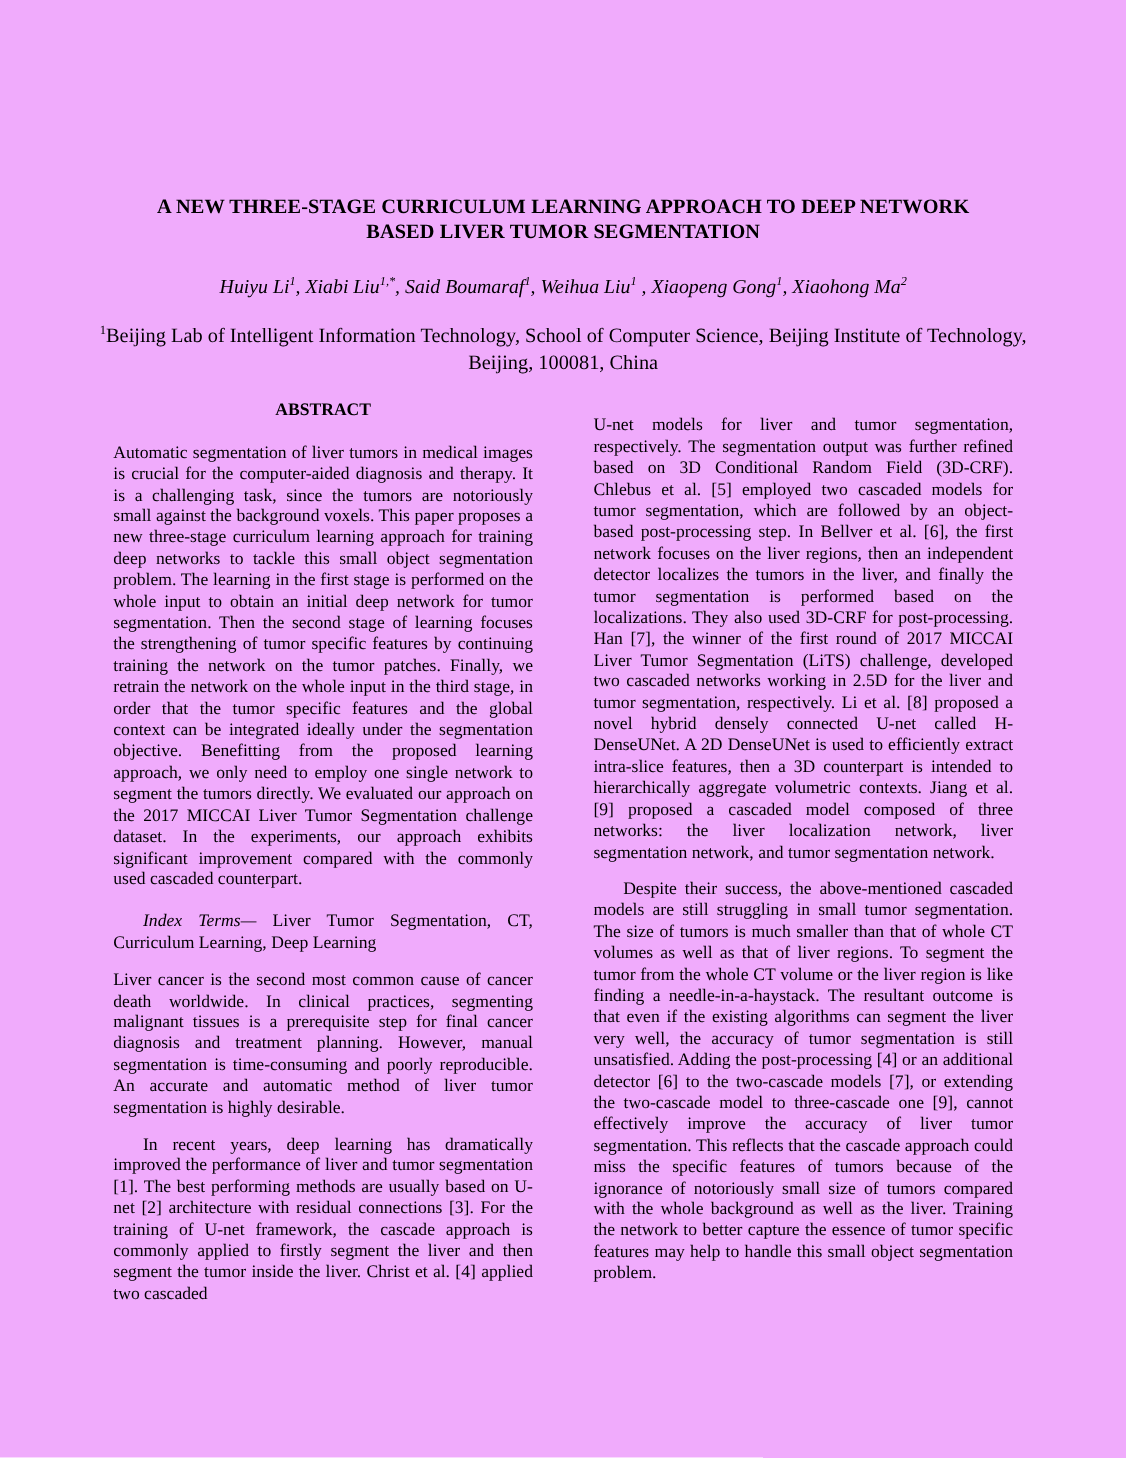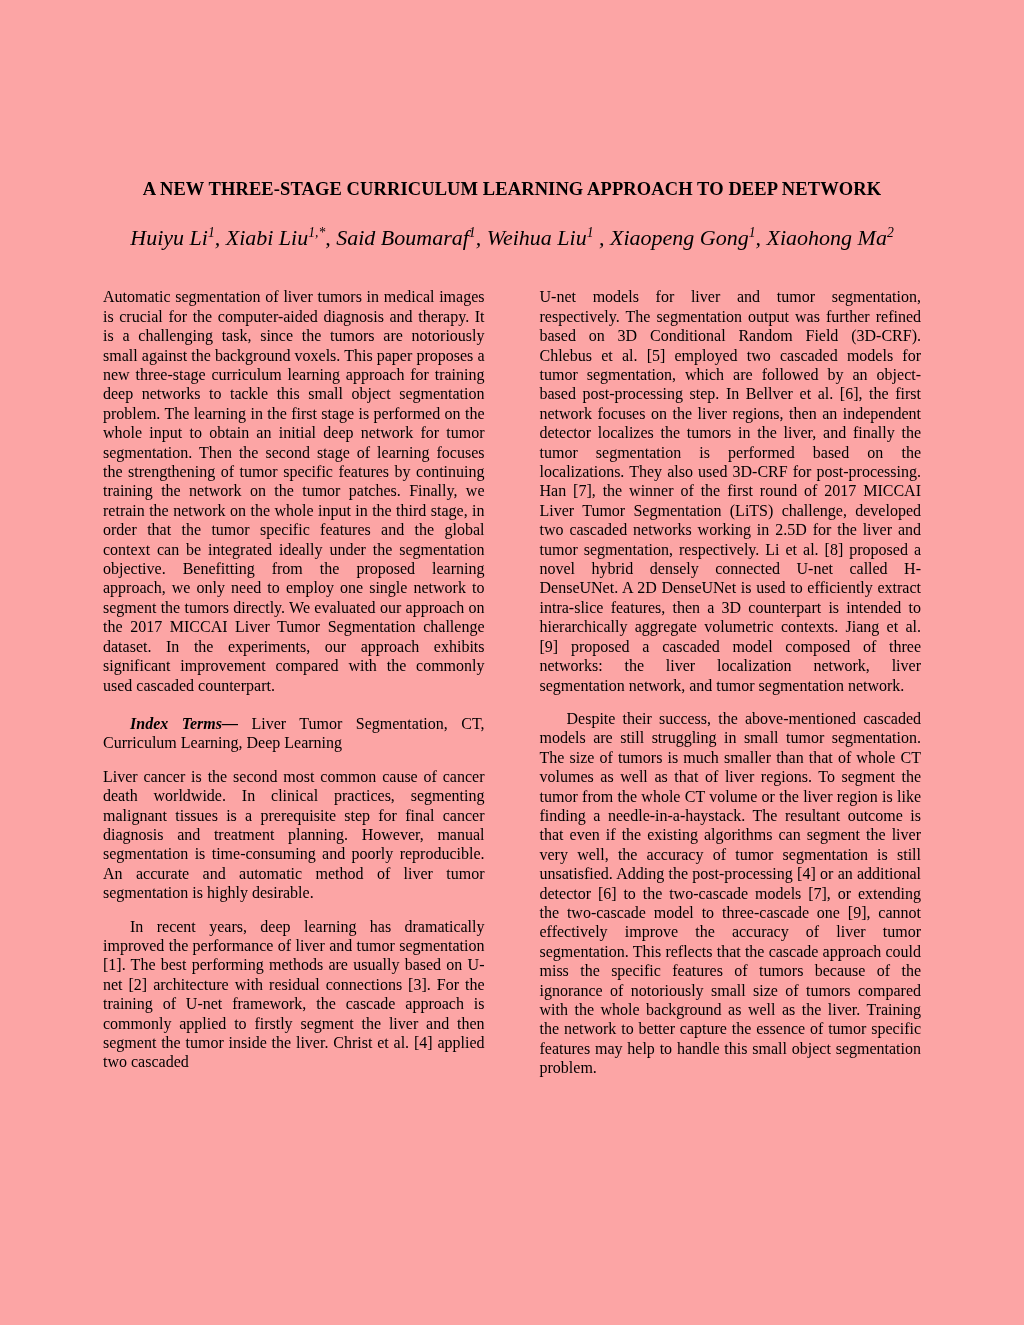--- a/index.html
+++ b/index.html
@@ -13,40 +13,40 @@
     font-family: "Liberation Serif", serif;
     color: #000000;
     -webkit-hyphens: auto;
     hyphens: auto;
   }
   .page {
     position: relative;
     width: 1024px;
     height: 1325px;
     overflow: hidden;
-    background: #fca5a5;
+    background: #f0abfc;
   }
   .content {
     width: 846px;
     margin: 0 auto;
     padding-top: 166px;
   }
   .title {
     font-size: 18.5px;
     font-weight: 700;
     line-height: 22px;
     text-align: center;
     letter-spacing: 0.1px;
   }
   .title-line { display: block; }
   .authors {
     margin-top: 27px;
     text-align: center;
     font-style: italic;
-    font-size: 22px;
+    font-size: 18px;
     line-height: 22px;
   }
   sup {
     font-size: 0.62em;
     line-height: 0;
   }
   .affiliations {
     margin-top: 24px;
     font-size: 18.5px;
     line-height: 23.5px;
@@ -71,41 +71,44 @@
   .col .sec-heading:first-child { margin-top: 0; }
   .para {
     font-size: 16px;
     line-height: 19.4px;
     text-align: justify;
     margin: 14px;
   }
   .indent { text-indent: 27px; }
   .gap-above { margin-top: 19px; }
   .index-label {
-    font-weight: 700;
+    font-weight: 400;
     font-style: italic;
   }
 </style>
 </head>
 <body>
 
 <div class="page">
   <div class="content">
 
     <h1 class="title">
       <span class="title-line">A NEW THREE-STAGE CURRICULUM LEARNING APPROACH TO DEEP NETWORK</span>
+      <span class="title-line">BASED LIVER TUMOR SEGMENTATION</span>
     </h1>
 
     <div class="authors"><span>Huiyu Li</span><sup>1</sup><span>, </span><span>Xiabi Liu</span><sup>1,*</sup><span>, </span><span>Said Boumaraf</span><sup>1</sup><span>, </span><span>Weihua Liu</span><sup>1</sup><span> , </span><span>Xiaopeng Gong</span><sup>1</sup><span>, </span><span>Xiaohong Ma</span><sup>2</sup></div>
 
     <div class="affiliations">
+        <div class="aff"><sup>1</sup><span>Beijing Lab of Intelligent Information Technology, School of Computer Science, Beijing Institute of Technology, Beijing, 100081, China</span></div>
       </div>
 
     <div class="columns">
       <div class="col">
+          <h2 class="sec-heading">ABSTRACT</h2>
           <p class="para">Automatic segmentation of liver tumors in medical images is crucial for the computer-aided diagnosis and therapy. It is a challenging task, since the tumors are notoriously small against the background voxels. This paper proposes a new three-stage curriculum learning approach for training deep networks to tackle this small object segmentation problem. The learning in the first stage is performed on the whole input to obtain an initial deep network for tumor segmentation. Then the second stage of learning focuses the strengthening of tumor specific features by continuing training the network on the tumor patches. Finally, we retrain the network on the whole input in the third stage, in order that the tumor specific features and the global context can be integrated ideally under the segmentation objective. Benefitting from the proposed learning approach, we only need to employ one single network to segment the tumors directly. We evaluated our approach on the 2017 MICCAI Liver Tumor Segmentation challenge dataset. In the experiments, our approach exhibits significant improvement compared with the commonly used cascaded counterpart.</p>
           <p class="para indent gap-above"><span class="index-label">Index Terms—</span><span> Liver Tumor Segmentation, CT, Curriculum Learning, Deep Learning</span></p>
           <p class="para">Liver cancer is the second most common cause of cancer death worldwide. In clinical practices, segmenting malignant tissues is a prerequisite step for final cancer diagnosis and treatment planning. However, manual segmentation is time-consuming and poorly reproducible. An accurate and automatic method of liver tumor segmentation is highly desirable.</p>
           <p class="para indent">In recent years, deep learning has dramatically improved the performance of liver and tumor segmentation [1]. The best performing methods are usually based on U-net [2] architecture with residual connections [3]. For the training of U-net framework, the cascade approach is commonly applied to firstly segment the liver and then segment the tumor inside the liver. Christ et al. [4] applied two cascaded</p>
         </div>
       <div class="col">
           <p class="para">U-net models for liver and tumor segmentation, respectively. The segmentation output was further refined based on 3D Conditional Random Field (3D-CRF). Chlebus et al. [5] employed two cascaded models for tumor segmentation, which are followed by an object-based post-processing step. In Bellver et al. [6], the first network focuses on the liver regions, then an independent detector localizes the tumors in the liver, and finally the tumor segmentation is performed based on the localizations. They also used 3D-CRF for post-processing. Han [7], the winner of the first round of 2017 MICCAI Liver Tumor Segmentation (LiTS) challenge, developed two cascaded networks working in 2.5D for the liver and tumor segmentation, respectively. Li et al. [8] proposed a novel hybrid densely connected U-net called H-DenseUNet. A 2D DenseUNet is used to efficiently extract intra-slice features, then a 3D counterpart is intended to hierarchically aggregate volumetric contexts. Jiang et al. [9] proposed a cascaded model composed of three networks: the liver localization network, liver segmentation network, and tumor segmentation network.</p>
           <p class="para indent">Despite their success, the above-mentioned cascaded models are still struggling in small tumor segmentation. The size of tumors is much smaller than that of whole CT volumes as well as that of liver regions. To segment the tumor from the whole CT volume or the liver region is like finding a needle-in-a-haystack. The resultant outcome is that even if the existing algorithms can segment the liver very well, the accuracy of tumor segmentation is still unsatisfied. Adding the post-processing [4] or an additional detector [6] to the two-cascade models [7], or extending the two-cascade model to three-cascade one [9], cannot effectively improve the accuracy of liver tumor segmentation. This reflects that the cascade approach could miss the specific features of tumors because of the ignorance of notoriously small size of tumors compared with the whole background as well as the liver. Training the network to better capture the essence of tumor specific features may help to handle this small object segmentation problem.</p>
         </div>
     </div>

